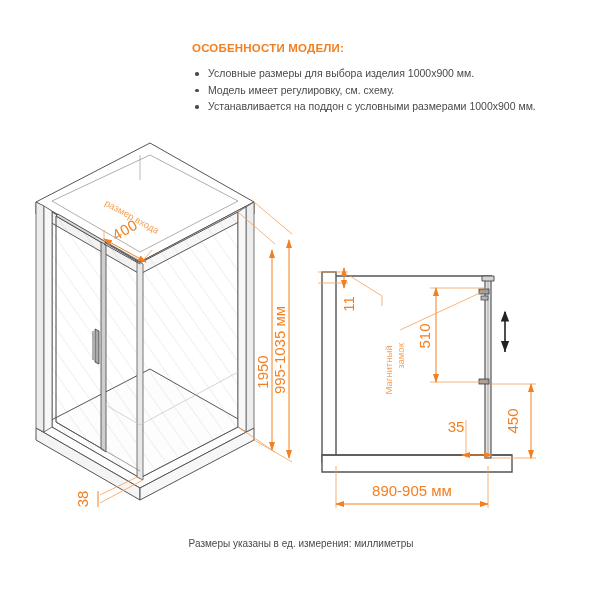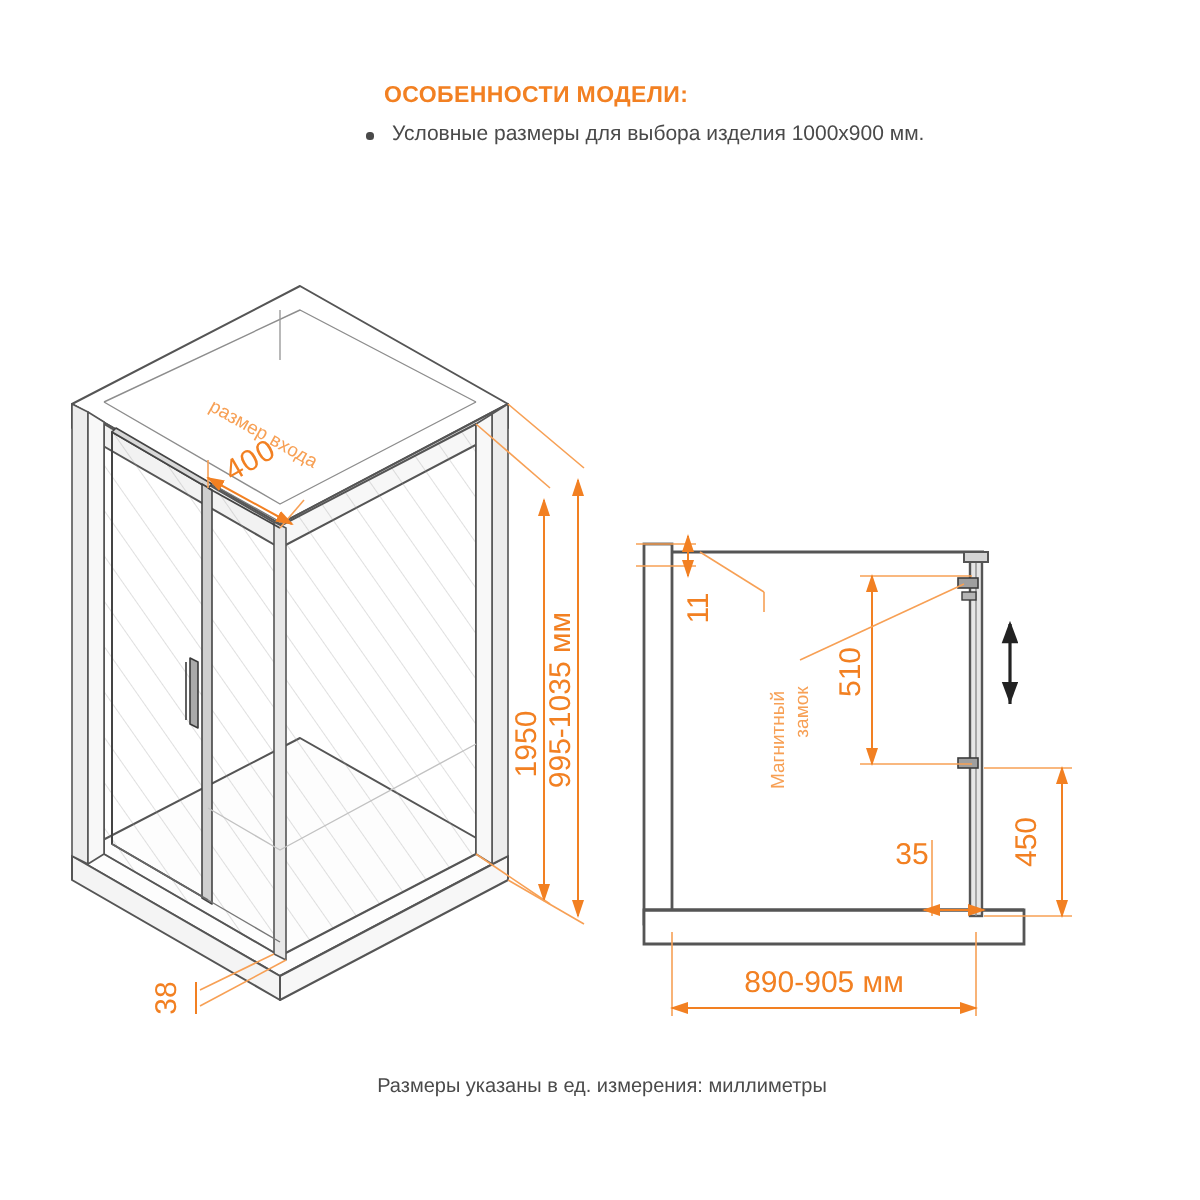--- a/index.html
+++ b/index.html
@@ -27,21 +27,21 @@
   #spec-title {
     font-size: 11.5px;
     font-weight: bold;
     color: #F28022;
     letter-spacing: 0.2px;
     margin: 0 0 6px 12px;
     white-space: nowrap;
   }
   #spec-list {
     list-style: none;
-    margin: 0;
+    margin: 12px;
     padding: 0;
   }
   #spec-list li {
     position: relative;
     padding-left: 16px;
     font-size: 10.5px;
     line-height: 15.5px;
     color: #4a4a4a;
     margin-bottom: 1px;
   }
@@ -90,20 +90,22 @@
     font-size: 9.5px;
   }
 </style>
 </head>
 <body>
 
 <div id="spec-header">
   <div id="spec-title">ОСОБЕННОСТИ МОДЕЛИ:</div>
   <ul id="spec-list">
     <li>Условные размеры для выбора изделия 1000x900 мм.</li>
+    <li>Модель имеет регулировку, см. схему.</li>
+    <li>Устанавливается на поддон с условными размерами 1000x900 мм.</li>
   </ul>
 </div>
 
 <div id="drawing-area">
 <svg width="600" height="600" viewBox="0 0 600 600" xmlns="http://www.w3.org/2000/svg">
   <defs>
 
     <pattern id="glassHatch" width="13" height="13" patternUnits="userSpaceOnUse" patternTransform="rotate(-35)">
       <line x1="0" y1="0" x2="0" y2="13" stroke="#9a9a9a" stroke-width="0.7"></line>
     </pattern>

